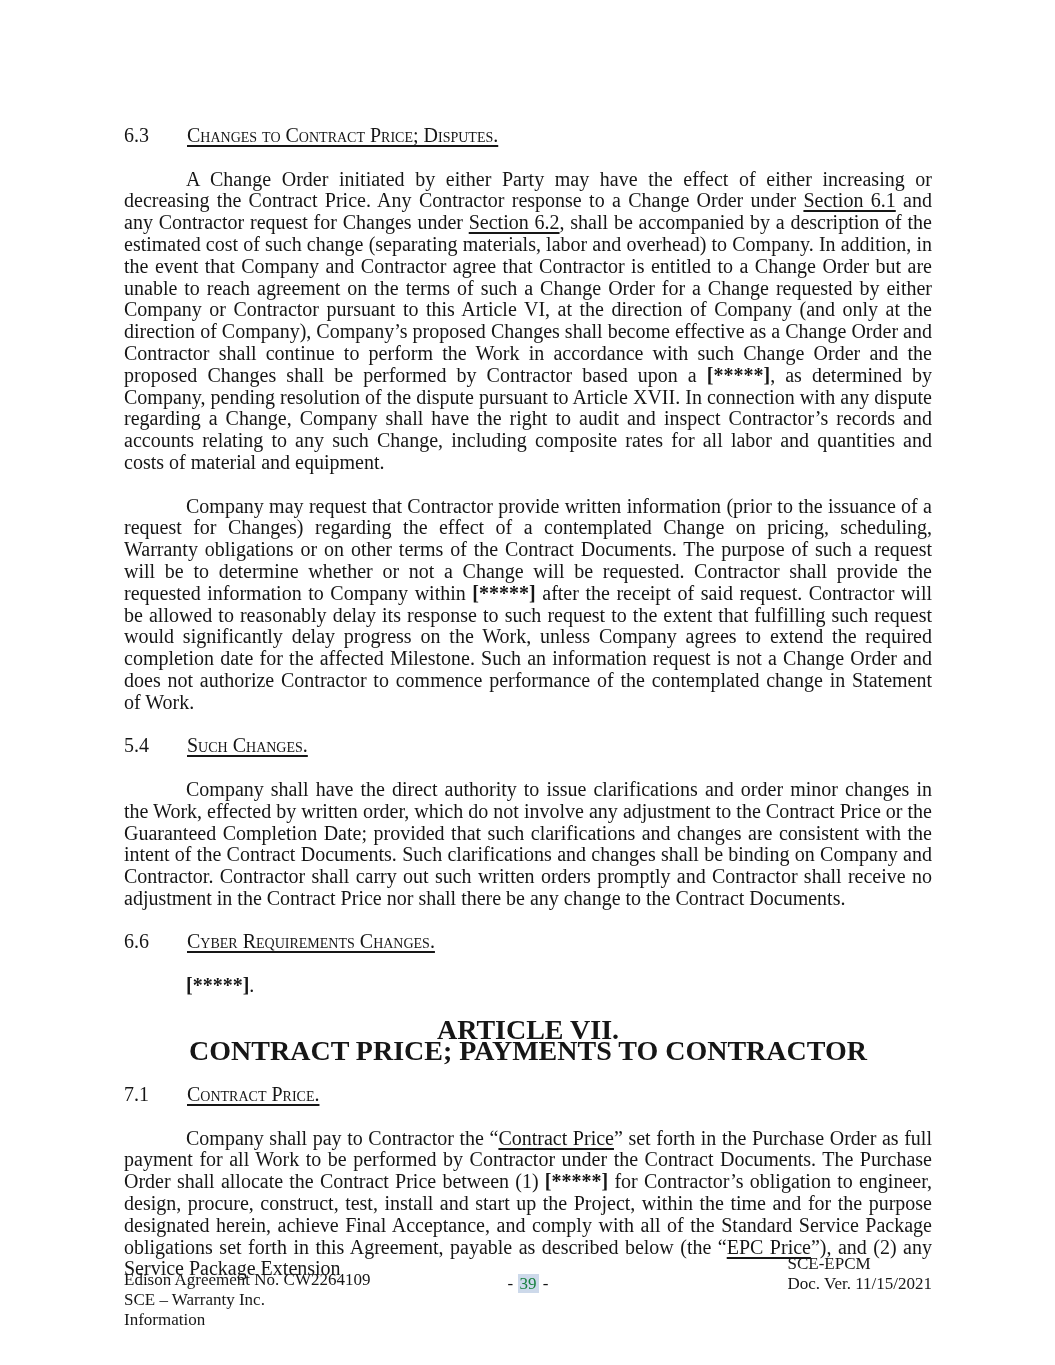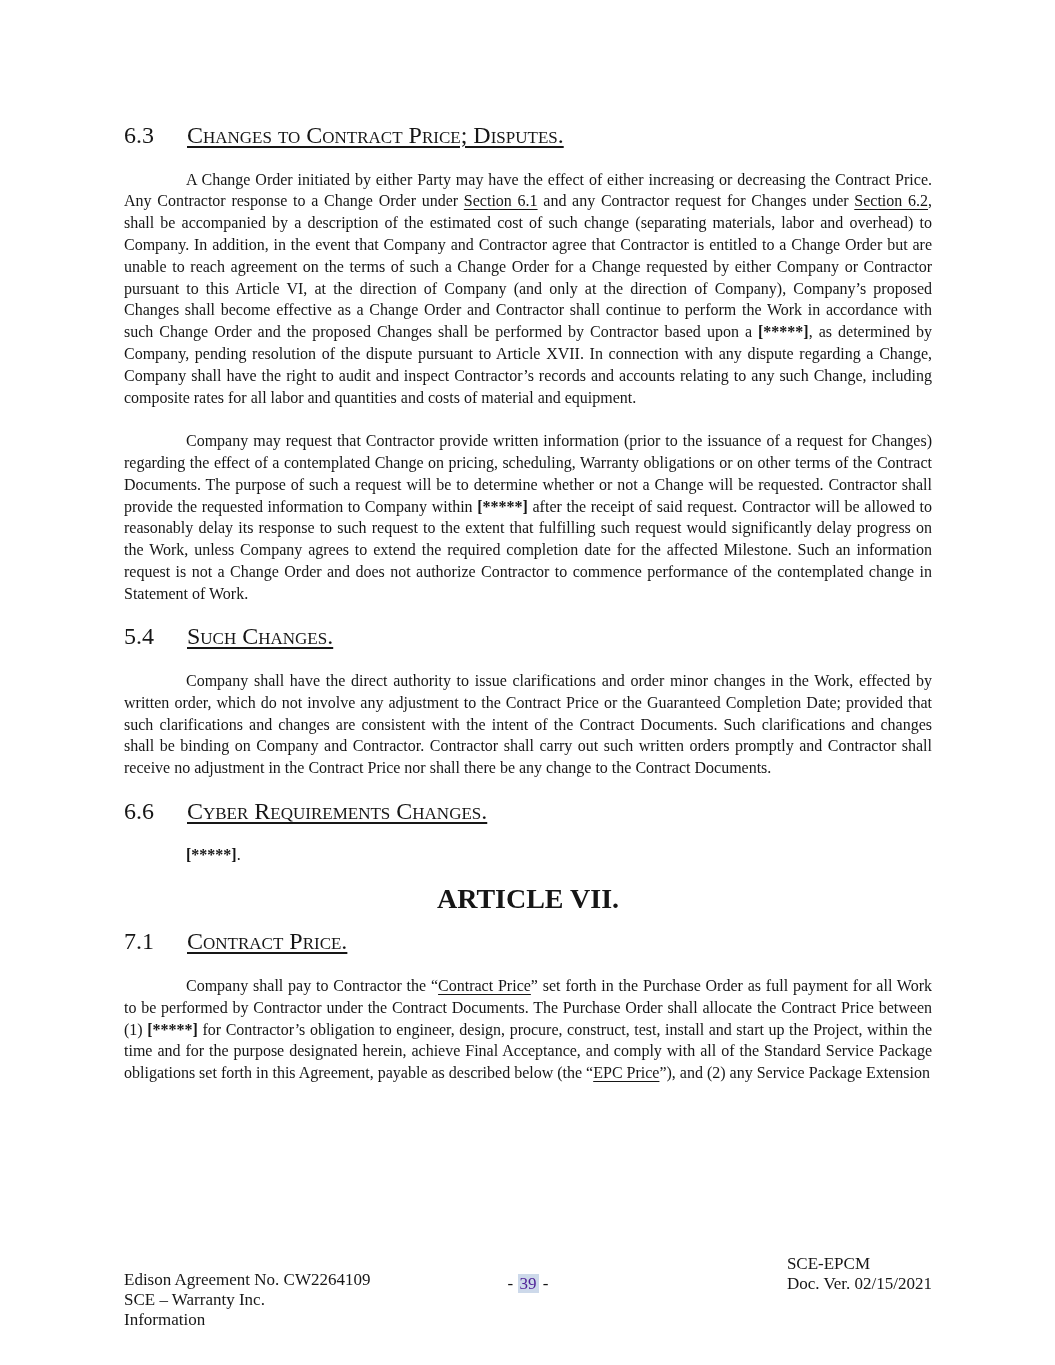--- a/index.html
+++ b/index.html
@@ -12,33 +12,33 @@
     color: #161616;
     overflow: hidden;
   }
   .content {
     position: absolute;
     left: 124px;
     top: 125px;
     width: 808px;
   }
   .section-heading {
-    font-size: 24px;
+    font-size: 20px;
     line-height: 21.8px;
     margin: 0 0 21.8px 0;
     white-space: nowrap;
   }
   .section-num { display: inline-block; width: 63px; }
   .section-title {
     font-variant: small-caps;
     text-decoration: underline;
     text-underline-offset: 3px;
   }
   .body-para {
-    font-size: 16px;
+    font-size: 20px;
     line-height: 21.8px;
     margin: 0 0 21.8px 0;
     text-align: justify;
     text-indent: 62px;
   }
   .body-para .b { font-weight: bold; }
   .body-para .u { text-decoration: underline; text-underline-offset: 3px; }
   .article-heading {
     font-size: 28px;
     line-height: 21.8px;
@@ -58,50 +58,51 @@
   .footer-left { position: absolute; left: 0; top: 16px; }
   .footer-right { position: absolute; right: 0; top: 0; text-align: left; }
   .footer-center {
     position: absolute;
     left: 0; right: 0;
     top: 19.8px;
     text-align: center;
   }
   .pagenum-field {
     background: #cdd9ea;
-    color: #4c1d95;
+    color: #15803d;
     padding: 0 2px;
   }
 </style>
 </head>
 <body>
 
 <div class="page">
 
   <div class="content" id="doc-content">
       <div class="section-heading"><span class="section-num">6.3</span><span class="section-title">Changes to Contract Price; Disputes.</span></div>
       <p class="body-para"><span>A Change Order initiated by either Party may have the effect of either increasing or decreasing the Contract Price.  Any Contractor response to a Change Order under </span><span class="u">Section 6.1</span><span> and any Contractor request for Changes under </span><span class="u">Section 6.2</span><span>, shall be accompanied by a description of the estimated cost of such change (separating materials, labor and overhead) to Company.  In addition, in the event that Company and Contractor agree that Contractor is entitled to a Change Order but are unable to reach agreement on the terms of such a Change Order for a Change requested by either Company or Contractor pursuant to this Article VI, at the direction of Company (and only at the direction of Company), Company’s proposed Changes shall become effective as a Change Order and Contractor shall continue to perform the Work in accordance with such Change Order and the proposed Changes shall be performed by Contractor based upon a </span><span class="b">[*****]</span><span>, as determined by Company, pending resolution of the dispute pursuant to Article XVII.  In connection with any dispute regarding a Change, Company shall have the right to audit and inspect Contractor’s records and accounts relating to any such Change, including composite rates for all labor and quantities and costs of material and equipment.</span></p>
       <p class="body-para"><span>Company may request that Contractor provide written information (prior to the issuance of a request for Changes) regarding the effect of a contemplated Change on pricing, scheduling, Warranty obligations or on other terms of the Contract Documents.  The purpose of such a request will be to determine whether or not a Change will be requested.  Contractor shall provide the requested information to Company within </span><span class="b">[*****]</span><span> after the receipt of said request.  Contractor will be allowed to reasonably delay its response to such request to the extent that fulfilling such request would significantly delay progress on the Work, unless Company agrees to extend the required completion date for the affected Milestone.  Such an information request is not a Change Order and does not authorize Contractor to commence performance of the contemplated change in Statement of Work.</span></p>
       <div class="section-heading"><span class="section-num">5.4</span><span class="section-title">Such Changes.</span></div>
       <p class="body-para"><span>Company shall have the direct authority to issue clarifications and order minor changes in the Work, effected by written order, which do not involve any adjustment to the Contract Price or the Guaranteed Completion Date; provided that such clarifications and changes are consistent with the intent of the Contract Documents.  Such clarifications and changes shall be binding on Company and Contractor.  Contractor shall carry out such written orders promptly and Contractor shall receive no adjustment in the Contract Price nor shall there be any change to the Contract Documents.</span></p>
       <div class="section-heading"><span class="section-num">6.6</span><span class="section-title">Cyber Requirements Changes.</span></div>
       <p class="body-para"><span class="b">[*****]</span><span>.</span></p>
       <div class="article-heading">
         <div>ARTICLE VII.</div>
+        <div>CONTRACT PRICE; PAYMENTS TO CONTRACTOR</div>
       </div>
       <div class="section-heading"><span class="section-num">7.1</span><span class="section-title">Contract Price.</span></div>
       <p class="body-para"><span>Company shall pay to Contractor the “</span><span class="u">Contract Price</span><span>” set forth in the Purchase Order as full payment for all Work to be performed by Contractor under the Contract Documents.  The Purchase Order shall allocate the Contract Price between (1) </span><span class="b">[*****]</span><span> for Contractor’s obligation to engineer, design, procure, construct, test, install and start up the Project, within the time and for the purpose designated herein, achieve Final Acceptance, and comply with all of the Standard Service Package obligations set forth in this Agreement, payable as described below (the “</span><span class="u">EPC Price</span><span>”), and (2) any Service Package Extension</span></p>
     </div>
 
   <div class="footer">
     <div class="footer-left">
       <div>Edison Agreement No. CW2264109</div>
       <div>SCE – Warranty Inc.</div>
       <div>Information</div>
     </div>
     <div class="footer-center"><span>- </span><span class="pagenum-field">39</span><span> -</span></div>
     <div class="footer-right">
       <div>SCE-EPCM</div>
-      <div>Doc. Ver. 02/15/2021</div>
+      <div>Doc. Ver. 11/15/2021</div>
     </div>
   </div>
 
 </div>
 
 </body></html>

